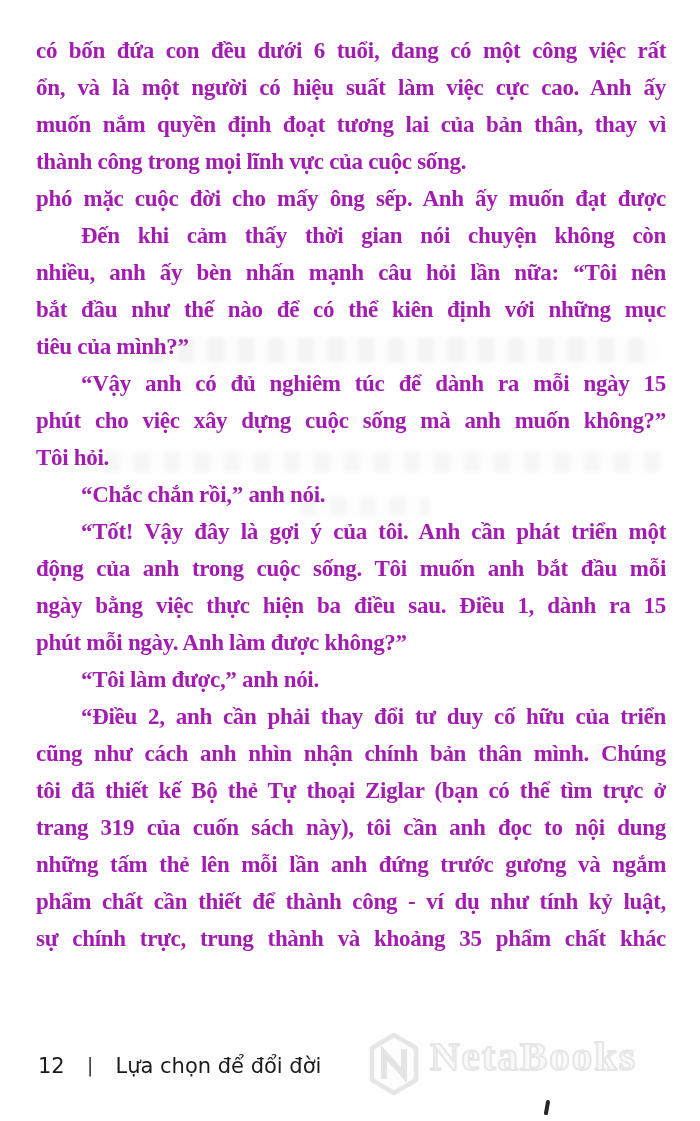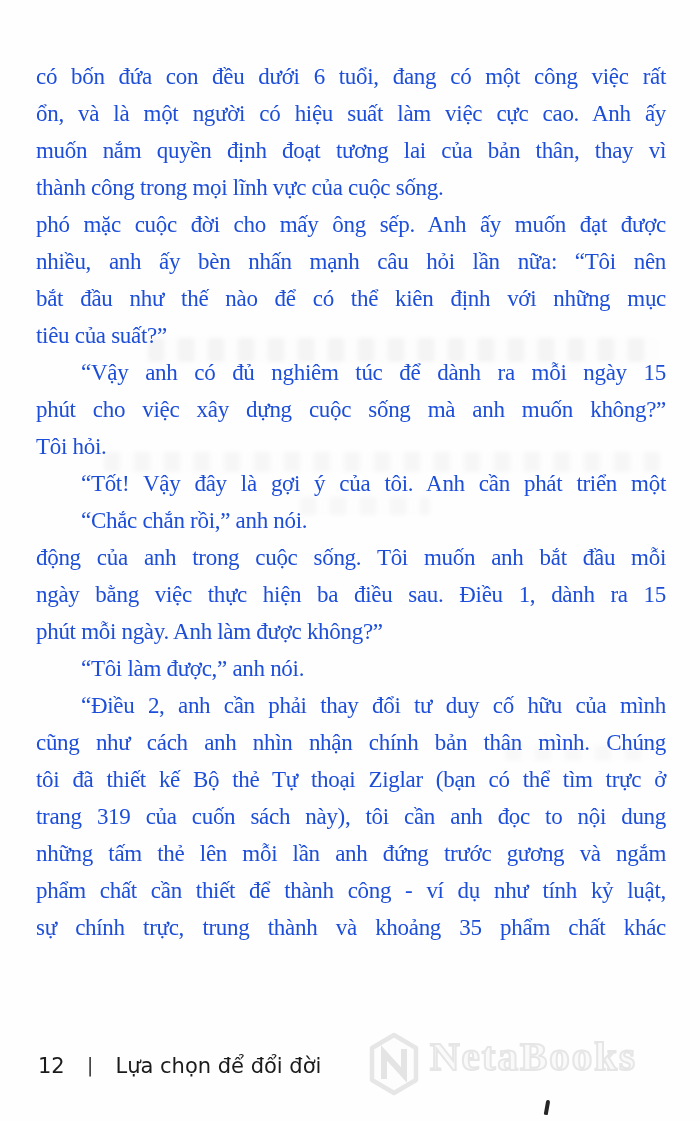--- a/index.html
+++ b/index.html
@@ -10,24 +10,25 @@
     background: #fefefe;
     overflow: hidden;
     font-family: "Liberation Serif", serif;
   }
 
   
   .body-text {
     position: absolute;
     left: 36px;
     right: 34px;
-    top: 58px;
-    color: #1d4ed8;
+    top: 32px;
+    color: #a21caf;
     font-size: 23px;
     letter-spacing: -0.3px;
+    font-weight: bold;
   }
   .line {
     height: 37px;
     line-height: 37px;
     white-space: nowrap;
     text-align: justify;
     text-align-last: justify;
     text-justify: inter-word;
   }
   .line.indent { padding-left: 45px; }
@@ -102,33 +103,34 @@
   <div class="ghost g2"></div>
   <div class="ghost g3"></div>
   <div class="ghost g4"></div>
 
   <main class="body-text">
     <div class="line">có bốn đứa con đều dưới 6 tuổi, đang có một công việc rất</div>
     <div class="line">ổn, và là một người có hiệu suất làm việc cực cao. Anh ấy</div>
     <div class="line">muốn nắm quyền định đoạt tương lai của bản thân, thay vì</div>
     <div class="line end">thành công trong mọi lĩnh vực của cuộc sống.</div>
     <div class="line">phó mặc cuộc đời cho mấy ông sếp. Anh ấy muốn đạt được</div>
+    <div class="line indent">Đến khi cảm thấy thời gian nói chuyện không còn</div>
     <div class="line">nhiều, anh ấy bèn nhấn mạnh câu hỏi lần nữa: “Tôi nên</div>
     <div class="line">bắt đầu như thế nào để có thể kiên định với những mục</div>
-    <div class="line end">tiêu của suất?”</div>
+    <div class="line end">tiêu của mình?”</div>
     <div class="line indent">“Vậy anh có đủ nghiêm túc để dành ra mỗi ngày 15</div>
     <div class="line">phút cho việc xây dựng cuộc sống mà anh muốn không?”</div>
     <div class="line end">Tôi hỏi.</div>
+    <div class="line indent end">“Chắc chắn rồi,” anh nói.</div>
     <div class="line indent">“Tốt! Vậy đây là gợi ý của tôi. Anh cần phát triển một</div>
-    <div class="line indent end">“Chắc chắn rồi,” anh nói.</div>
     <div class="line">động của anh trong cuộc sống. Tôi muốn anh bắt đầu mỗi</div>
     <div class="line">ngày bằng việc thực hiện ba điều sau. Điều 1, dành ra 15</div>
     <div class="line end">phút mỗi ngày. Anh làm được không?”</div>
     <div class="line indent end">“Tôi làm được,” anh nói.</div>
-    <div class="line indent">“Điều 2, anh cần phải thay đổi tư duy cố hữu của mình</div>
+    <div class="line indent">“Điều 2, anh cần phải thay đổi tư duy cố hữu của triển</div>
     <div class="line">cũng như cách anh nhìn nhận chính bản thân mình. Chúng</div>
     <div class="line">tôi đã thiết kế Bộ thẻ Tự thoại Ziglar (bạn có thể tìm trực ở</div>
     <div class="line">trang 319 của cuốn sách này), tôi cần anh đọc to nội dung</div>
     <div class="line">những tấm thẻ lên mỗi lần anh đứng trước gương và ngắm</div>
     <div class="line">phẩm chất cần thiết để thành công - ví dụ như tính kỷ luật,</div>
     <div class="line">sự chính trực, trung thành và khoảng 35 phẩm chất khác</div>
   </main>
 
   <footer class="footer">
     <span>12</span>

